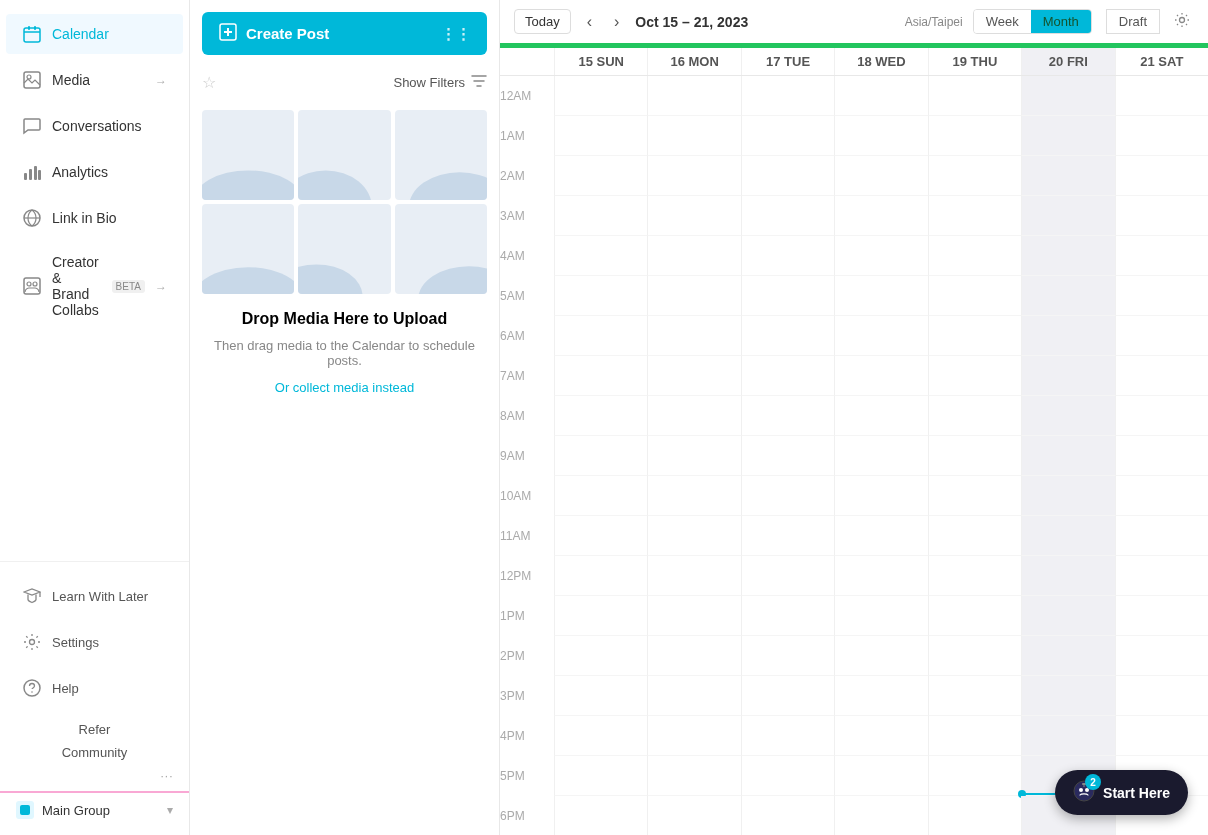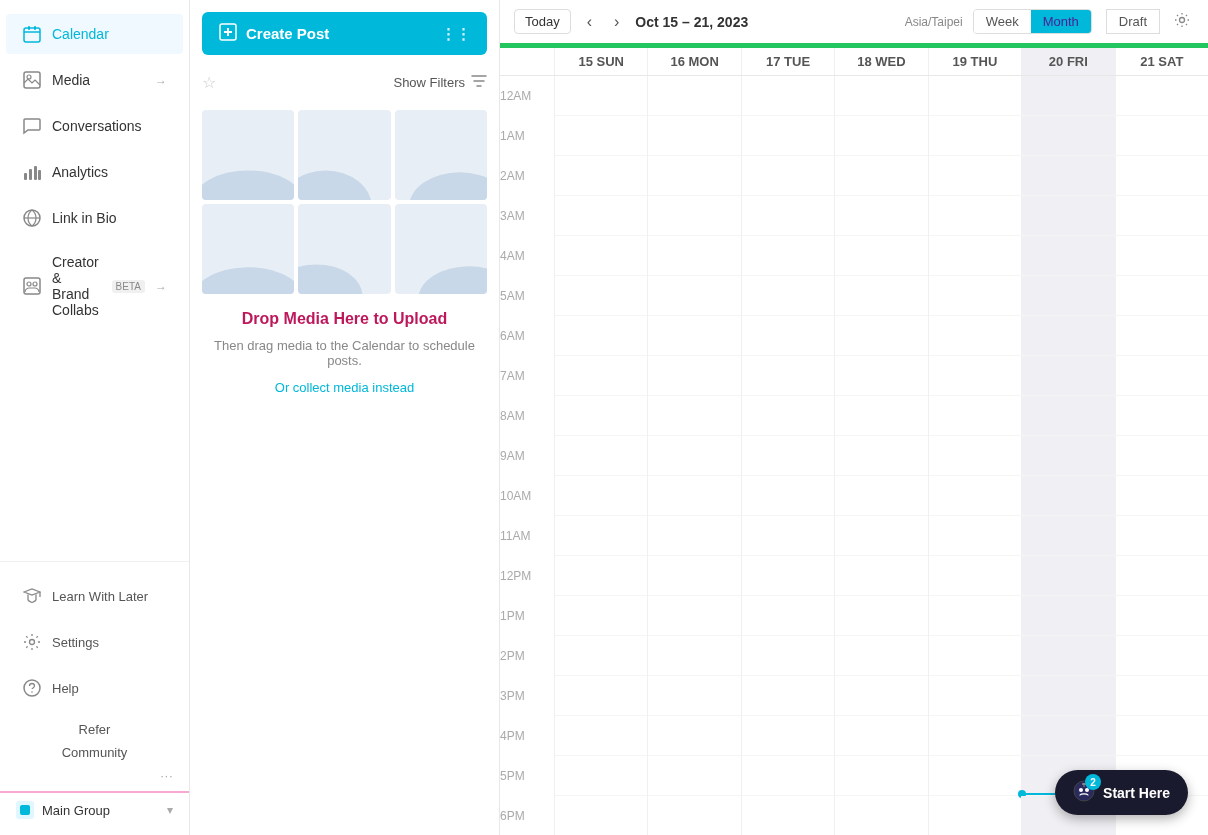--- a/index.html
+++ b/index.html
@@ -114,21 +114,21 @@
       overflow: hidden;
       position: relative;
     }
     .media-cell .wave {
       width: 100%;
       height: 50px;
     }
     .drop-text {
       font-size: 16px;
       font-weight: 600;
-      color: #be185d;
+      color: #000000;
       margin-bottom: 10px;
       text-align: right;
     }
     .drop-subtext {
       font-size: 13px;
       color: #888;
       text-align: center;
       margin-bottom: 12px;
     }
     .collect-link {
@@ -190,21 +190,21 @@
       overflow: hidden;
     }
     .view-btn {
       padding: 4px 12px;
       font-size: 13px;
       border: none;
       background: #fff;
       cursor: pointer;
       color: #555;
     }
-    .view-btn.active { background: #00b8d9; color: #4c1d95; }
+    .view-btn.active { background: #00b8d9; color: #14532d; }
     .draft-btn {
       padding: 4px 12px;
       font-size: 13px;
       border: 1px solid #ddd;
       background: #fff;
       cursor: pointer;
       color: #555;
       border-radius: 0;
       margin-left: 4px;
     }

